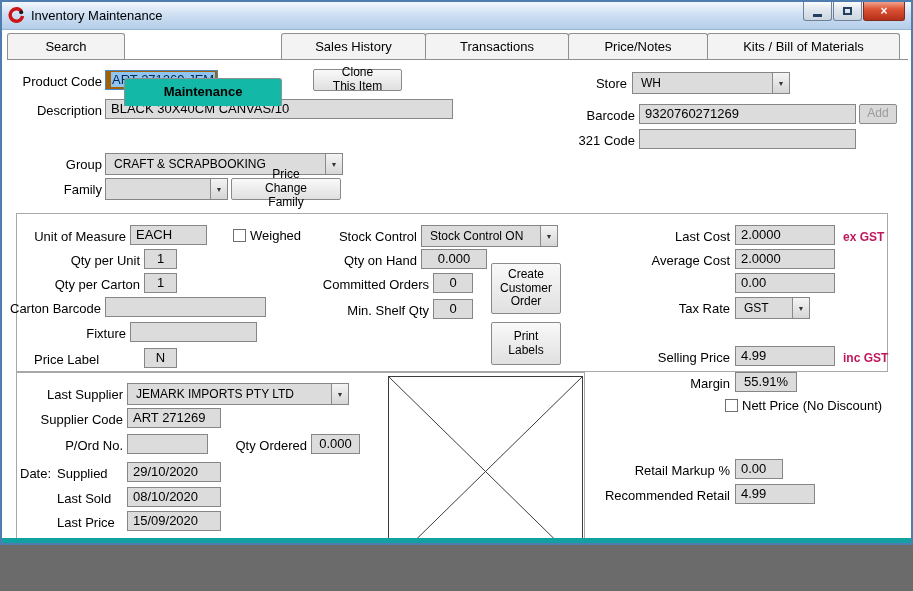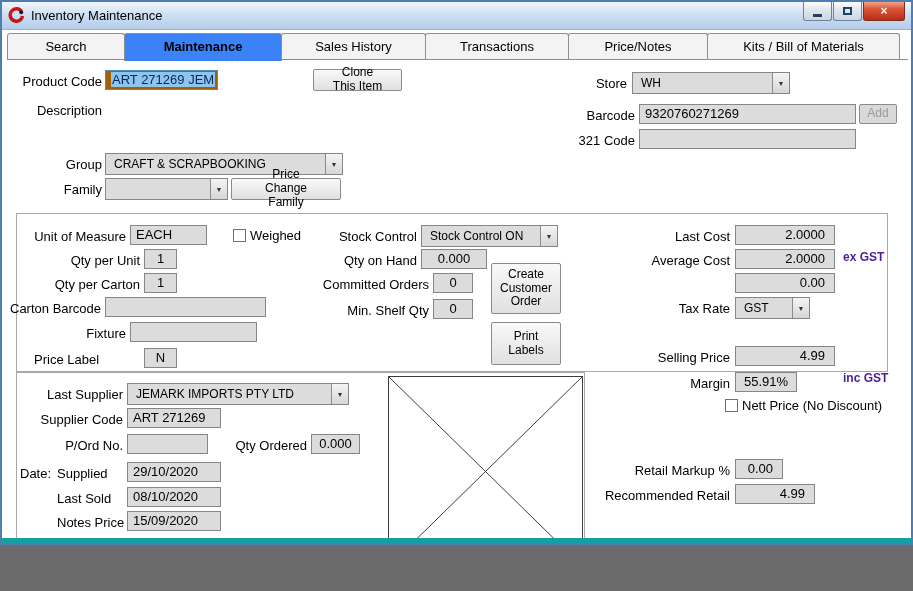--- a/index.html
+++ b/index.html
@@ -18,44 +18,44 @@
   .winbtns { position:absolute; top:0; right:6px; display:flex; gap:1px; z-index:5; }
   .wbtn { width:29px; height:19px; border:1px solid #6e8299; border-top:none; border-radius:0 0 3px 3px;
     background:linear-gradient(#fdfdfd,#dfe6ee 45%,#cdd6e1); display:flex; align-items:center; justify-content:center; cursor:pointer; }
   .wbtn.close { width:42px; background:linear-gradient(#f0a28c,#dd5335 40%,#b52f1a); border-color:#7e2b1b; color:#fff; font-weight:bold; font-size:12px; }
   .g-min { width:9px; height:3px; background:#23405f; margin-top:8px; }
   .g-max { width:9px; height:8px; border:2px solid #23405f; background:transparent; }
 
   .tabstrip { position:absolute; top:31px; left:5px; width:901px; height:27px; display:flex; border-bottom:1px solid #8f8f8f; }
   .tab { border:1px solid #8f8f8f; border-bottom:none; border-radius:3px 3px 0 0; background:#f3f3f3;
     text-align:center; line-height:25px; font-size:13px; cursor:pointer; margin-right:-1px; overflow:hidden; white-space:nowrap; }
-  .tab.active { background:#3b82f6; font-weight:bold; position:relative; margin-bottom:-1px; height:28px; z-index:2; }
+  .tab.active { background:#14b8a6; font-weight:bold; position:relative; margin-bottom:-1px; height:28px; z-index:2;margin-top:45px; }
 
   .lbl { position:absolute; height:20px; line-height:20px; white-space:nowrap; }
   .r { text-align:right; }
 
   .field { position:absolute; height:20px; line-height:18px; padding:0 5px; background:#dcdcdc;
     border:1px solid #868686; overflow:hidden; white-space:nowrap; font-size:13px; }
   .field.white { background:#a16207; border-color:#4d8ac0; }
-  .field.num { text-align:right; padding-right:9px; }
+  .field.num { text-align:left; padding-right:9px; }
   .field.ctr { text-align:center; padding:0; }
   .sel { background:#8ec4ee; color:#06275e; padding:0 1px; }
 
   .btn { position:absolute; background:linear-gradient(#f9f9f9,#e0e0e0); border:1px solid #8a8a8a; border-radius:2px;
     display:flex; align-items:center; justify-content:center; text-align:center; font-size:12px; cursor:pointer; line-height:1.15; padding:1px 18px; }
   .btn.disabled { color:#9b9b9b; background:#d9d9d9; }
 
   .combo { position:absolute; height:22px; background:#dcdcdc; border:1px solid #868686; display:flex; align-items:stretch; cursor:pointer; }
   .combo .ct { flex:1; padding:0 8px; font-size:12px; line-height:20px; white-space:nowrap; overflow:hidden; }
   .combo .cbtn { width:17px; background:linear-gradient(#f4f4f4,#d6d6d6); border-left:1px solid #8a8a8a;
     display:flex; align-items:center; justify-content:center; font-size:7px; color:#333; }
 
   .chk { position:absolute; width:13px; height:13px; background:#fff; border:1px solid #6f6f6f; cursor:pointer; }
   .gbox { position:absolute; border:1px solid #a8a8a8; }
-  .red { position:absolute; height:20px; line-height:20px; color:#4c1d95; font-weight:bold; font-size:12px; white-space:nowrap;margin-top:20px; }
+  .red { position:absolute; height:20px; line-height:20px; color:#be185d; font-weight:bold; font-size:12px; white-space:nowrap; }
   .imgbox { position:absolute; background:#fff; }
 </style>
 </head>
 <body>
 
 <div class="window">
 
   <div class="titlebar">
     <span class="appicon">
       <svg width="17" height="17" viewBox="0 0 17 17">
@@ -92,20 +92,21 @@
   </div>
   <div class="btn" style="left:311px;top:67px;width:89px;height:22px">Clone This Item</div>
 
   <div class="lbl r" style="left:575px;top:72px;width:50px">Store</div>
   <div class="combo" style="left:630px;top:70px;width:158px">
     <span class="ct">WH</span>
     <span class="cbtn">▼</span>
   </div>
 
   <div class="lbl r" style="left:14px;top:99px;width:86px">Description</div>
+  <div class="field" style="left:103px;top:97px;width:348px">BLACK 30X40CM CANVAS/10</div>
 
   <div class="lbl r" style="left:570px;top:104px;width:63px">Barcode</div>
   <div class="field" style="left:637px;top:102px;width:217px">9320760271269</div>
   <div class="btn disabled" style="left:857px;top:102px;width:31px;height:20px">Add</div>
 
   <div class="lbl r" style="left:560px;top:129px;width:73px">321 Code</div>
   <div class="field" style="left:637px;top:127px;width:217px"></div>
 
   <div class="lbl r" style="left:30px;top:153px;width:70px">Group</div>
   <div class="combo" style="left:103px;top:151px;width:238px">
@@ -210,21 +211,21 @@
   <div class="lbl r" style="left:230px;top:434px;width:75px">Qty Ordered</div>
   <div class="field ctr" style="left:309px;top:432px;width:49px">0.000</div>
 
   <div class="lbl" style="left:18px;top:462px;width:36px">Date:</div>
   <div class="lbl" style="left:55px;top:462px;width:66px">Supplied</div>
   <div class="field" style="left:125px;top:460px;width:94px">29/10/2020</div>
 
   <div class="lbl" style="left:55px;top:487px;width:66px">Last Sold</div>
   <div class="field" style="left:125px;top:485px;width:94px">08/10/2020</div>
 
-  <div class="lbl" style="left:55px;top:511px;width:66px">Notes Price</div>
+  <div class="lbl" style="left:55px;top:511px;width:66px">Last Price</div>
   <div class="field" style="left:125px;top:509px;width:94px">15/09/2020</div>
 
   <div class="imgbox" style="left:386px;top:374px;width:195px;height:191px">
     <svg width="195" height="191" viewBox="0 0 195 191" preserveAspectRatio="none">
       <rect x="0.5" y="0.5" width="194" height="190" fill="#ffffff" stroke="#3c3c3c" stroke-width="1"></rect>
       <line x1="0" y1="0" x2="195" y2="191" stroke="#3c3c3c" stroke-width="1"></line>
       <line x1="195" y1="0" x2="0" y2="191" stroke="#3c3c3c" stroke-width="1"></line>
     </svg>
   </div>
 

